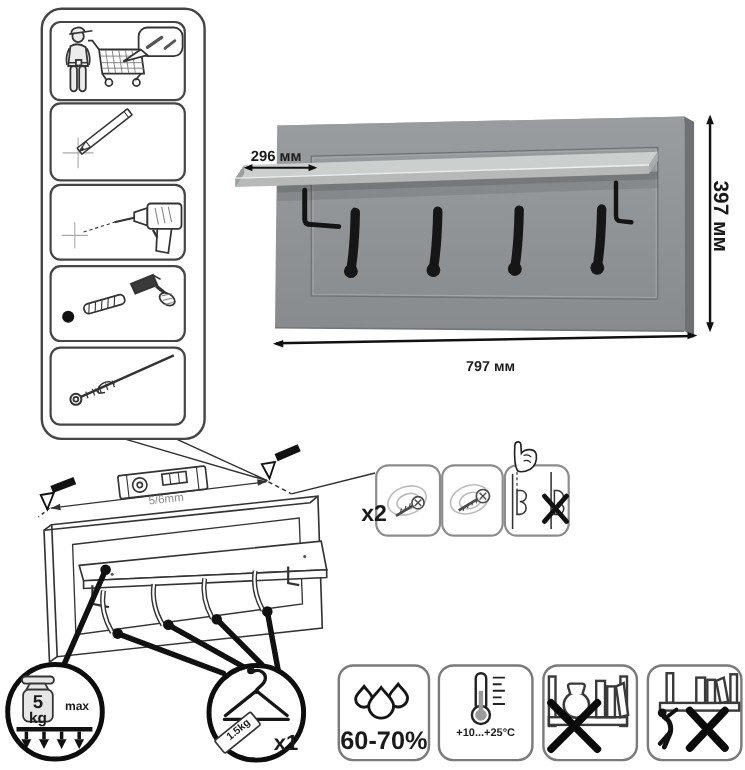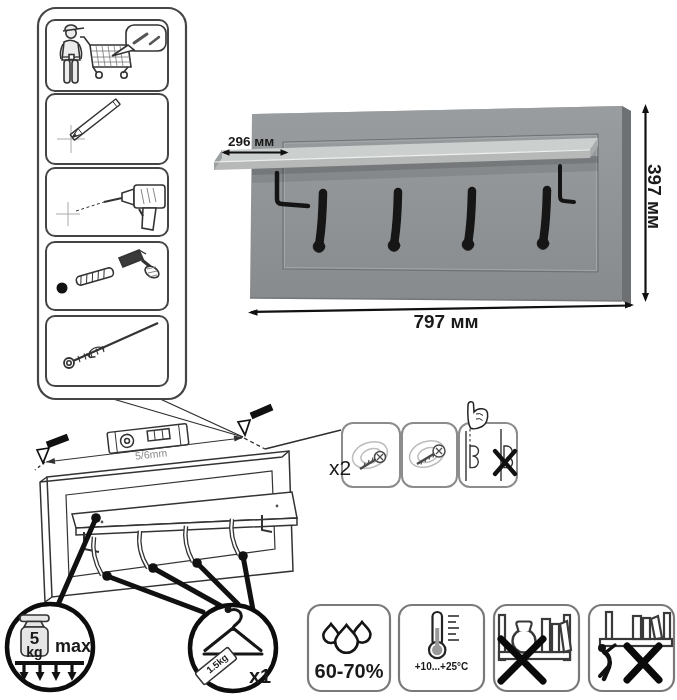--- a/index.html
+++ b/index.html
@@ -1,29 +1,29 @@
 <!DOCTYPE html>
 <html><head>
 <meta charset="utf-8">
 <style>
 html,body{margin:0;padding:0;background:#fff}
 .canvas{position:relative;width:677px;height:700px;background:#fff;font-family:"Liberation Sans",sans-serif;color:#1a1a1a;overflow:hidden}
 .canvas>svg{position:absolute;left:0;top:0}
 .t{position:absolute;white-space:nowrap;color:#1a1a1a;font-weight:bold;text-align:center}
 .dim296{left:209px;top:134px;width:84px;font-size:13.5px}
 .dim397{left:626px;top:181px;width:56px;font-size:19px;transform:rotate(90deg)}
-.dim797{left:396px;top:311px;width:100px;font-size:19px}
+.dim797{left:396px;top:325px;width:100px;font-size:13px}
 .lvl{left:128px;top:448px;width:46px;font-size:10.5px;color:#8a8a8a;font-weight:normal;transform:rotate(-6deg)}
-.x2{left:326px;top:456px;width:28px;font-size:21px;font-weight:normal}
+.x2{left:326px;top:456px;width:28px;font-size:21px;font-weight:bold}
 .w5{left:21px;top:629px;width:27px;font-size:17px}
 .wkg{left:21px;top:644px;width:27px;font-size:14px}
-.max{left:55px;top:636px;width:30px;font-size:18px}
+.max{left:55px;top:636px;width:30px;font-size:11px}
 .tag15{left:196px;top:658px;width:42px;font-size:9.5px;transform:rotate(-39deg)}
 .x1{left:246px;top:665px;width:28px;font-size:20px}
-.hum{left:309px;top:660px;width:80px;font-size:20px}
+.hum{left:309px;top:660px;width:80px;font-size:23px}
 .temp{left:399px;top:661px;width:85px;font-size:10px}
 </style>
 </head>
 <body>
 
 <div class="canvas">
 <svg width="677" height="700" viewBox="0 0 677 700">
 <defs>
 <linearGradient id="panelGrad" x1="0" y1="0" x2="0" y2="1">
 <stop offset="0" stop-color="#999d9f"></stop>

